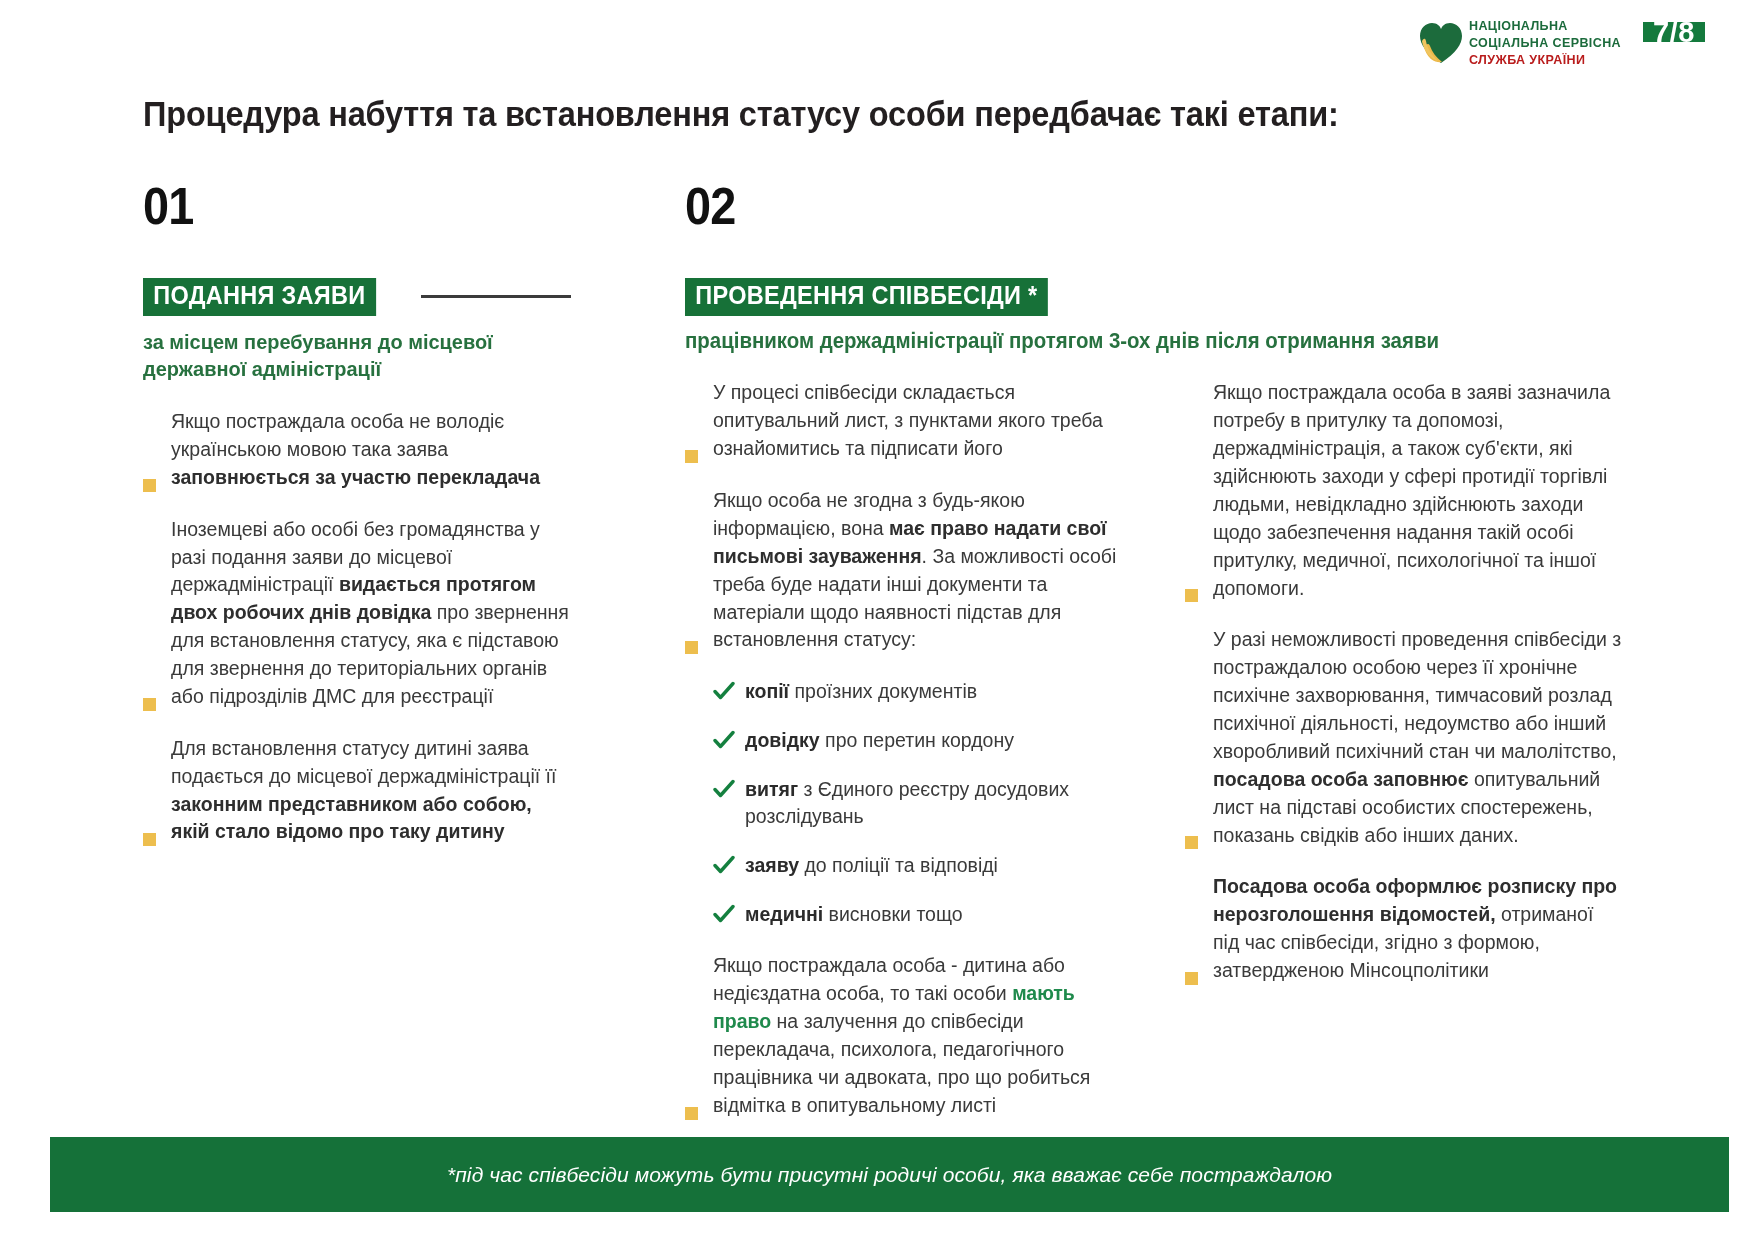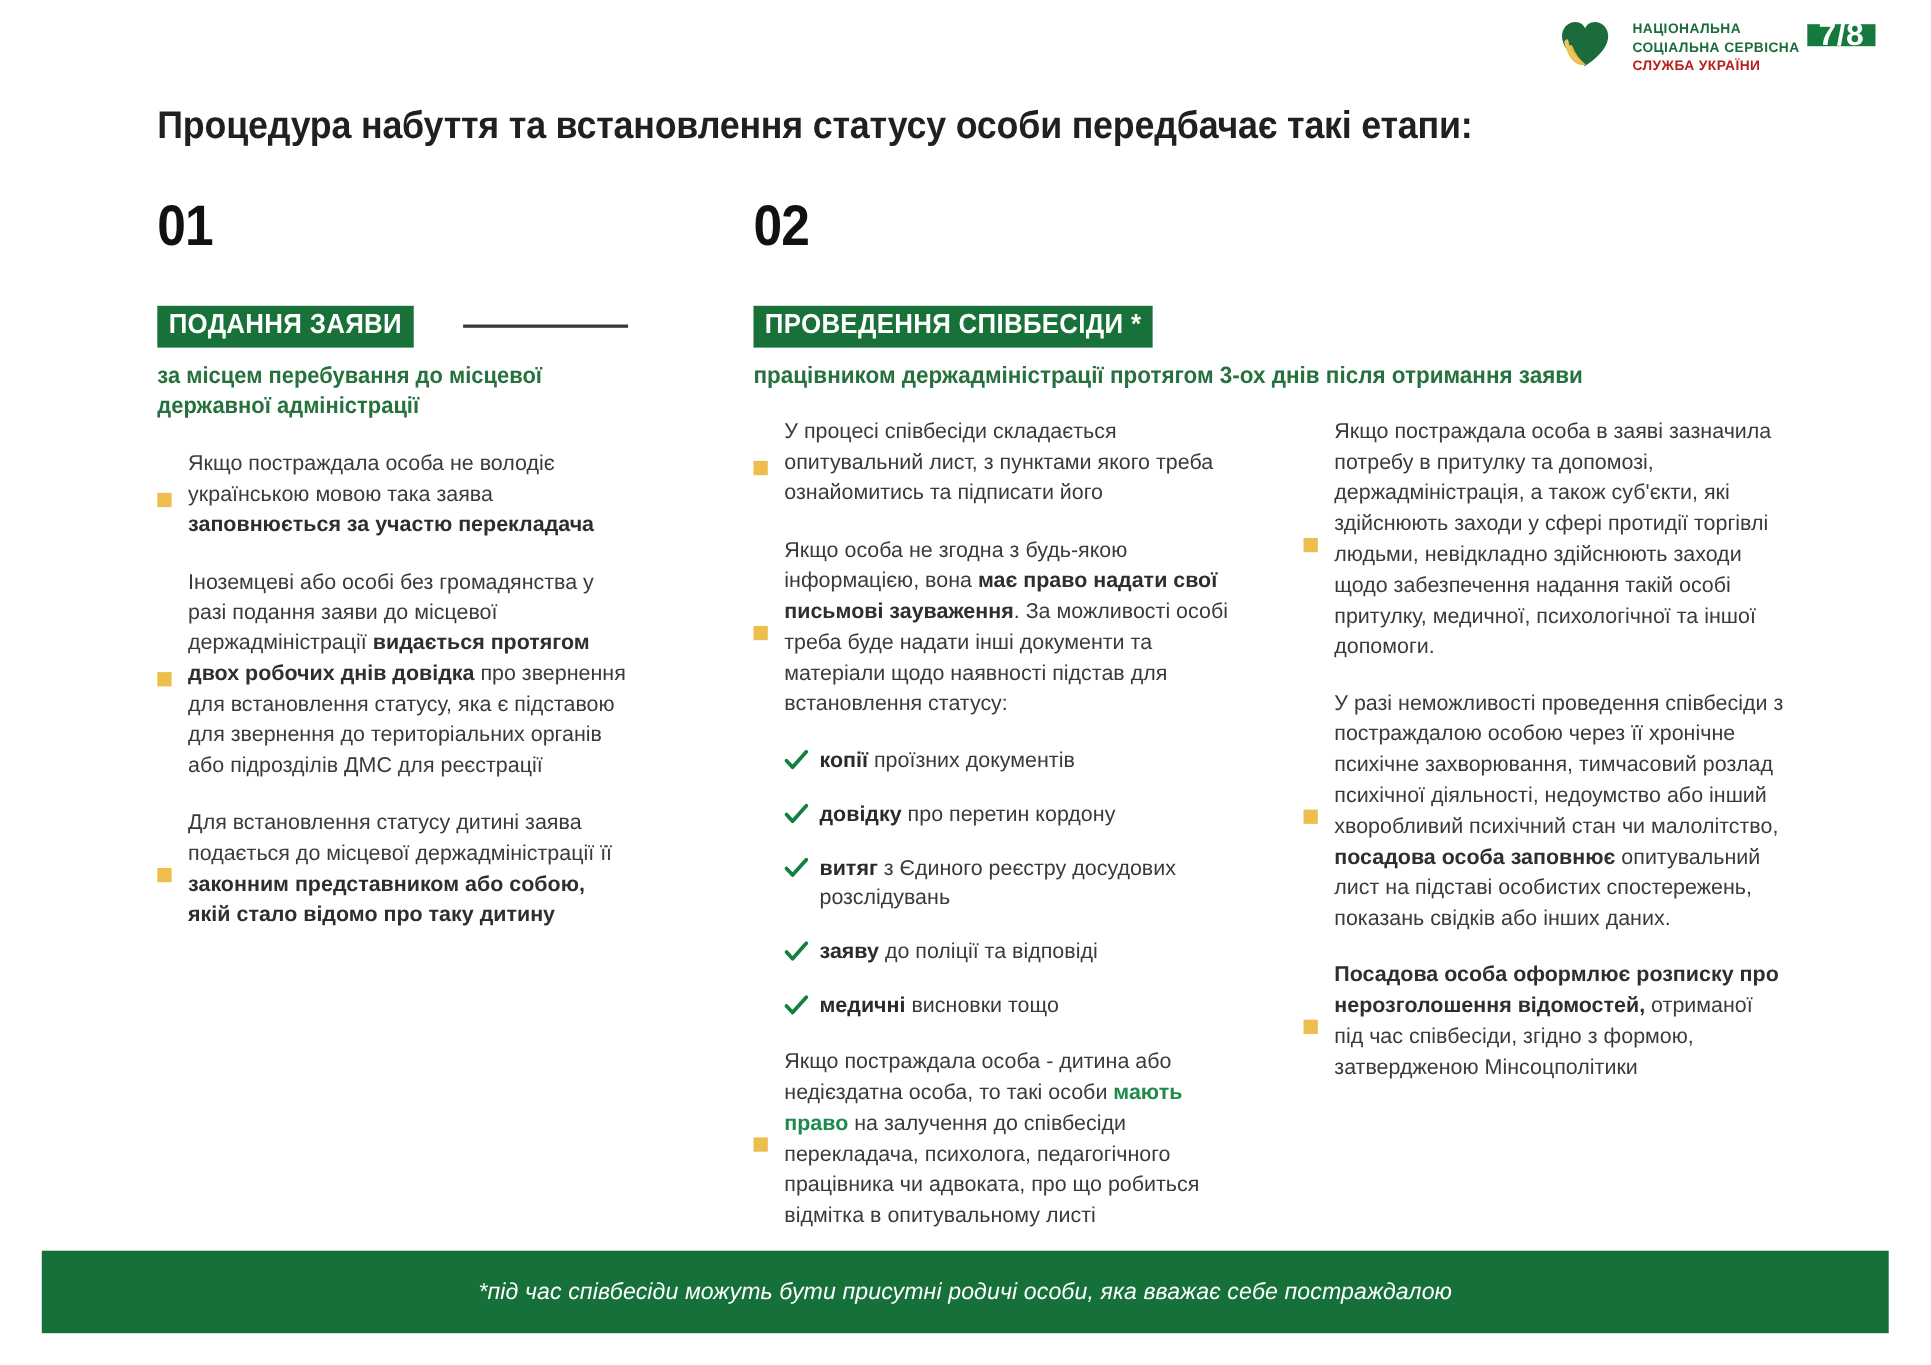--- a/index.html
+++ b/index.html
@@ -19,21 +19,22 @@
     height: 1241px;
     background: #ffffff;
   }
 
   
   .brand {
     position: absolute;
     top: 18px;
     left: 1418px;
     display: flex;
-    gap: 20px;
+    align-items: center;
+    gap: 5px;
   }
   .brand-mark {
     width: 46px;
     height: 44px;
     flex: 0 0 auto;
   }
   .brand-text {
     display: flex;
     flex-direction: column;
     justify-content: center;
@@ -132,21 +133,21 @@
     transform-origin: left center;
   }
   .col-2 .step-sub { white-space: nowrap; font-size: 21.5px; }
 
   
   .bullets { margin-top: 26px; }
   .col-2 .bullets { margin-top: 24px; }
 
   .bullet {
     display: flex;
-    align-items: center;
+    align-items: flex-end;
     margin-bottom: 24px;
   }
   .bullet-marker {
     width: 13px;
     height: 13px;
     background: #edbe4e;
     flex: 0 0 13px;
     margin-top: 9px;
     margin-right: 15px;
   }
@@ -185,21 +186,21 @@
   .col2-grid {
     display: flex;
     gap: 60px;
   }
   .col2-left  { width: 440px; }
   .col2-right { width: 440px; }
 
   
   .footer {
     position: absolute;
-    left: 38px;
+    left: 50px;
     top: 1137px;
     width: 1679px;
     height: 75px;
     background: #157139;
     display: flex;
     align-items: center;
     justify-content: center;
   }
   .footer-text {
     color: #ffffff;

